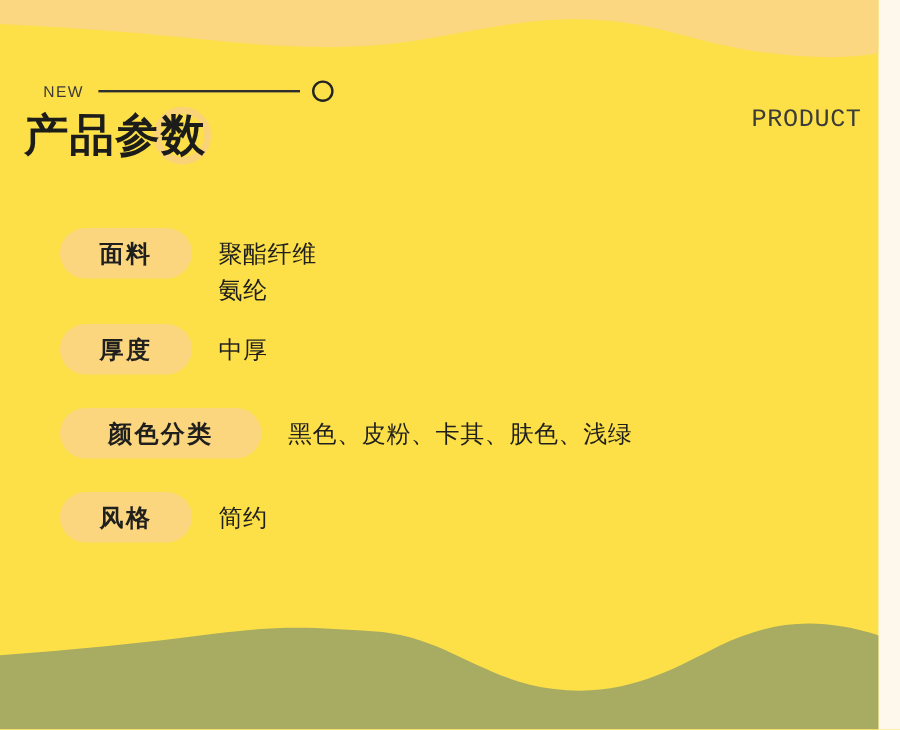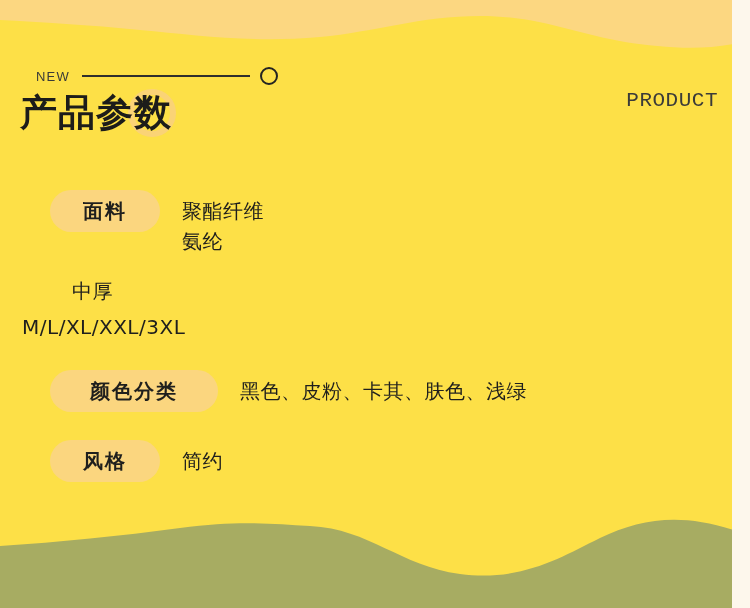--- a/index.html
+++ b/index.html
@@ -241,24 +241,24 @@
     <div class="param-row two-col row-gap-1">
       <div class="param-cell cell-left">
         <span class="pill">面料</span>
         <span class="value">聚酯纤维
 氨纶</span>
       </div>
     </div>
 
     <div class="param-row two-col row-gap-2">
       <div class="param-cell cell-left">
+        <span class="pill">厚度</span>
         <span class="value single">中厚</span>
       </div>
       <div class="param-cell cell-right">
-        <span class="value single">M/L/XL/XXL/3XL</span>
       </div>
     </div>
 
     <div class="param-row row-gap-3">
       <div class="param-cell cell-full">
         <span class="pill xwide">颜色分类</span>
         <span class="value single">黑色、皮粉、卡其、肤色、浅绿</span>
       </div>
     </div>
 

